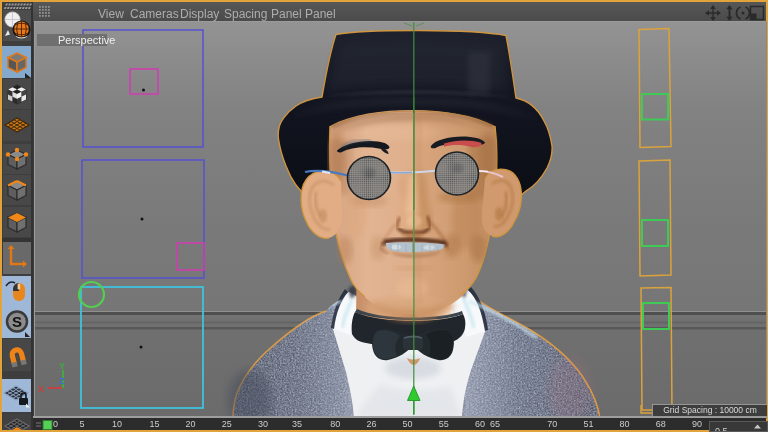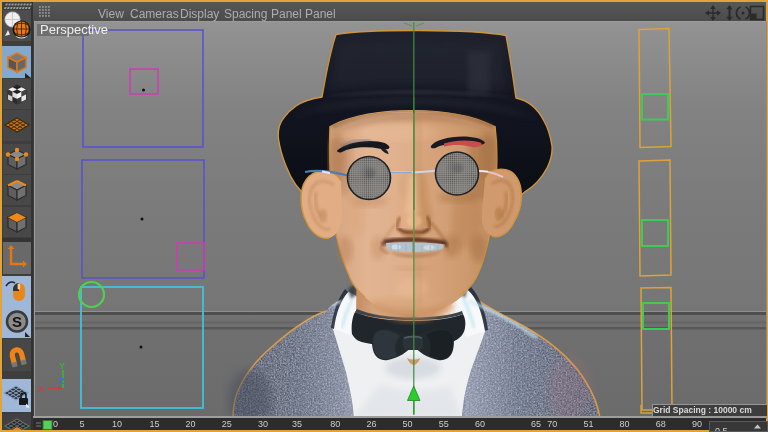--- a/index.html
+++ b/index.html
@@ -6,25 +6,25 @@
 body{width:768px;height:432px;overflow:hidden;background:#e3a33b;font-family:"Liberation Sans",sans-serif;position:relative;}
 #frame{position:absolute;left:2px;top:2px;width:764px;height:428px;background:#3c3c3c;}
 
 #menubar{position:absolute;left:31px;top:0;width:733px;height:20px;background:linear-gradient(#575757,#4a4a4a);}
 #menubar .mi{position:absolute;top:5px;font-size:12px;color:#adadad;margin-left:41px;}
 
 #toolbar{position:absolute;left:0;top:0;width:31px;height:428px;background:#3f3f3f;}
 
 #vp{position:absolute;left:32px;top:19px;width:731px;height:396px;border:1px solid #9b9b9b;border-right:1px solid #8a8a8a;background:#777;overflow:hidden;}
 #vpsvg{position:absolute;left:-35px;top:-22px;}
-#ptab{position:absolute;left:35px;top:22px;width:49px;height:12px;background:#6f6f6f;color:#f0f0f0;font-size:13px;line-height:12px;padding-left:3px;z-index:5;}
+#ptab{position:absolute;left:35px;top:32px;width:49px;height:12px;background:#6f6f6f;color:#f0f0f0;font-size:11px;line-height:12px;padding-left:21px;z-index:5;}
 
 #ruler{position:absolute;left:31px;top:416px;width:733px;height:12px;background:#2c2c2c;}
 #ruler .n{position:absolute;top:1px;font-size:9px;color:#cdcdcd;transform:translateX(-50%);}
-#gridlab{position:absolute;left:650px;top:402px;width:114px;height:11px;background:#3d3d3d;border:1px solid #969696;border-right:none;color:#dadada;font-size:8.5px;line-height:11px;z-index:6;font-weight:bold;}
+#gridlab{position:absolute;left:650px;top:402px;width:114px;height:11px;background:#3d3d3d;border:1px solid #969696;border-right:none;color:#dadada;font-size:8.5px;line-height:11px;text-align:center;z-index:6;}
 #spin{position:absolute;left:707px;top:419px;width:57px;height:9px;background:#383838;border:1px solid #5a5a5a;color:#cfcfcf;font-size:9px;overflow:hidden;z-index:6;}
 </style>
 </head>
 <body>
 <div id="frame">
   <div id="menubar">
     <svg width="733" height="20" style="position:absolute;left:0;top:0">
       <g fill="#9a9a9a">
         <rect x="6" y="3" width="11" height="11" fill="none"></rect>
       </g>
@@ -488,21 +488,21 @@
     <span class="n" style="left:121.4px">15</span>
     <span class="n" style="left:157.5px">20</span>
     <span class="n" style="left:193.7px">25</span>
     <span class="n" style="left:229.9px">30</span>
     <span class="n" style="left:264px">35</span>
     <span class="n" style="left:302.2px">80</span>
     <span class="n" style="left:338.4px">26</span>
     <span class="n" style="left:374.6px">50</span>
     <span class="n" style="left:410.8px">55</span>
     <span class="n" style="left:446.9px">60</span>
-    <span class="n" style="left:503px">65</span>
+    <span class="n" style="left:462px">65</span>
     <span class="n" style="left:519.3px">70</span>
     <span class="n" style="left:555.5px">51</span>
     <span class="n" style="left:591.6px">80</span>
     <span class="n" style="left:627.8px">68</span>
     <span class="n" style="left:664.0px">90</span>
     </div>
   <div id="gridlab">Grid Spacing : 10000 cm</div>
   <div id="spin">
       <span style="position:absolute;left:5px;top:4px">0.5</span>
     <svg width="57" height="9" style="position:absolute;left:0;top:0">

